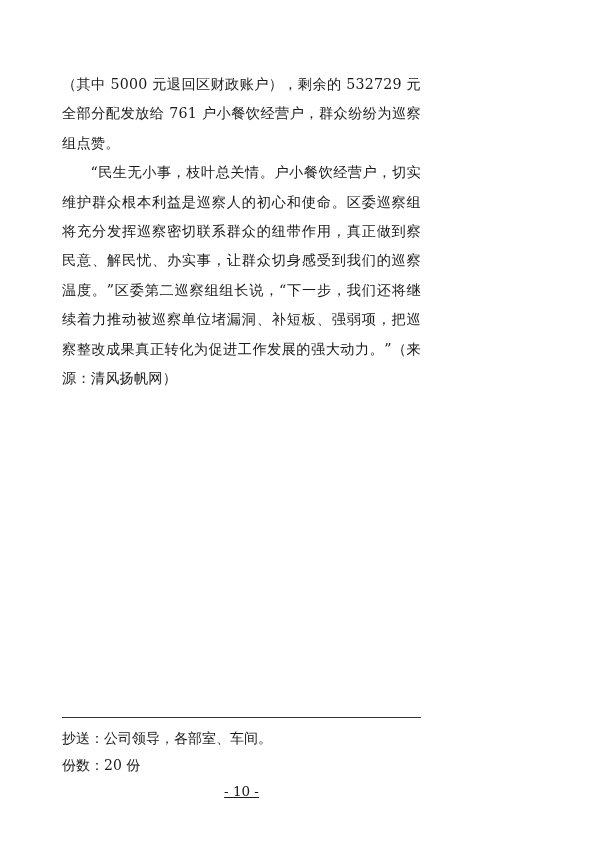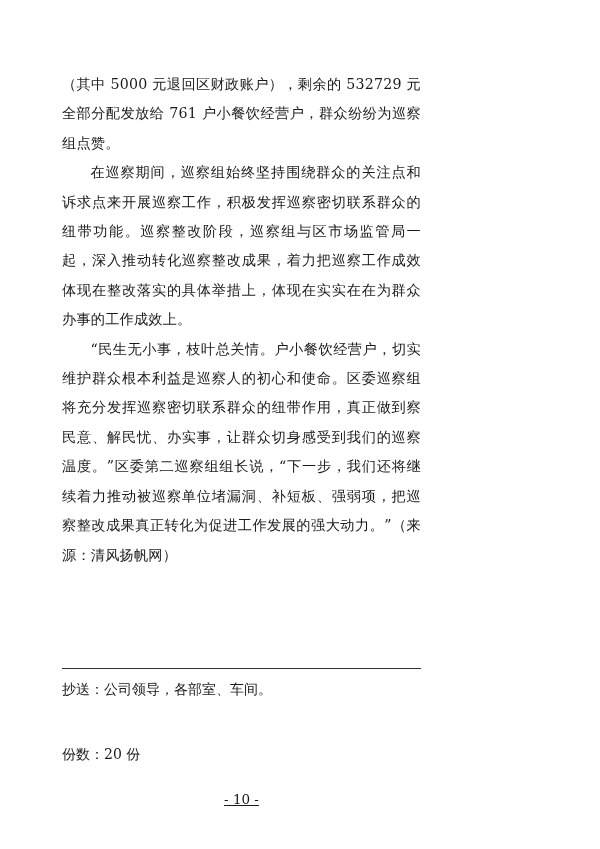--- a/index.html
+++ b/index.html
@@ -32,58 +32,56 @@
     margin: 0;
     text-indent: 2em;
   }
   .body-text p.no-indent {
     text-indent: 0;
   }
   .footer {
     position: absolute;
     left: 62px;
     right: 62px;
-    bottom: 0;
+    bottom: 8px;
   }
   .footer-rule {
     border-top: 1px solid #333333;
     margin-bottom: 7px;
   }
   .footer-line {
     font-size: 14px;
     line-height: 27px;
     display: flex;
     justify-content: space-between;
     align-items: baseline;
   }
   .footer-line .left {
     white-space: nowrap;
   }
   .footer-line .right {
     white-space: nowrap;
     padding-right: 18px;
-    margin-top: 38px;
   }
   .page-number {
     text-align: center;
     font-size: 13.5px;
     line-height: 24px;
-    margin-top: 19px;
+    margin-top: 0;
     padding-bottom: 38px;
     text-decoration: underline;
   }
 </style>
 </head>
 <body>
 
 <div class="page">
 
   <div class="body-text">
     <p class="no-indent">（其中 5000 元退回区财政账户），剩余的 532729 元全部分配发放给 761 户小餐饮经营户，群众纷纷为巡察组点赞。</p>
-    <p>在巡察期间，巡察组始终坚持围绕群众的关注点和诉求点来开展巡察工作，积极发挥巡察密切联系群众的纽带功能。巡察整改阶段，巡察组与区市场监管局一起，深入推动转化巡察整改成果，着力把巡察工作成效体现在整改落实的具体举措上，体现在实实在在为群众办事的工作成效上。</p>
     <p>“民生无小事，枝叶总关情。户小餐饮经营户，切实维护群众根本利益是巡察人的初心和使命。区委巡察组将充分发挥巡察密切联系群众的纽带作用，真正做到察民意、解民忧、办实事，让群众切身感受到我们的巡察温度。”区委第二巡察组组长说，“下一步，我们还将继续着力推动被巡察单位堵漏洞、补短板、强弱项，把巡察整改成果真正转化为促进工作发展的强大动力。”（来源：清风扬帆网）</p>
   </div>
 
   <div class="footer">
     <div class="footer-rule"></div>
     <div class="footer-line">
       <span class="left">抄送：公司领导，各部室、车间。</span>
     </div>
     <div class="footer-line">
       <span class="right">份数：20 份</span>

